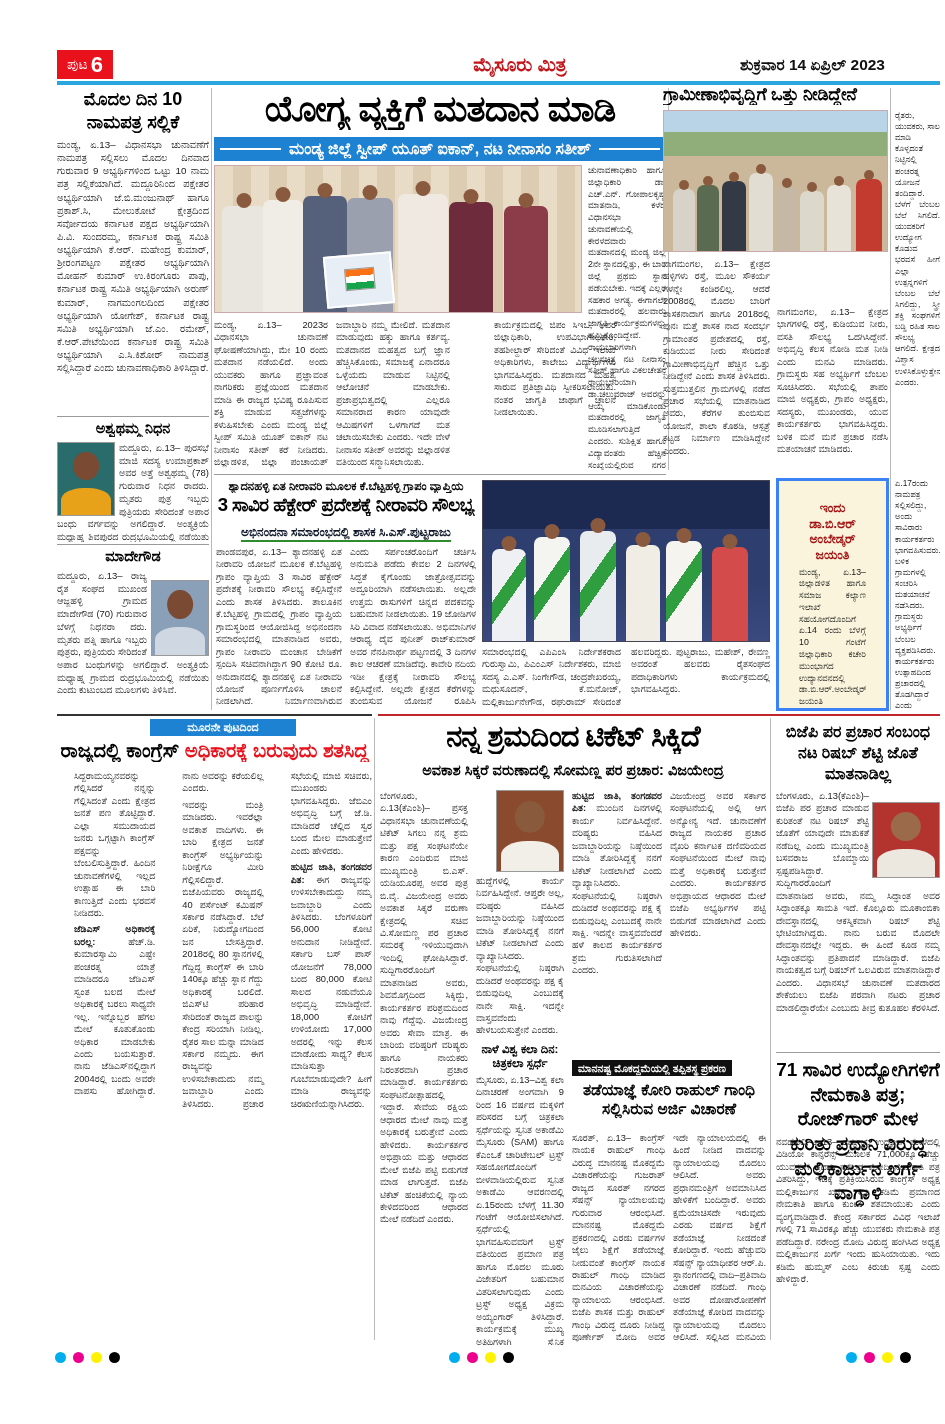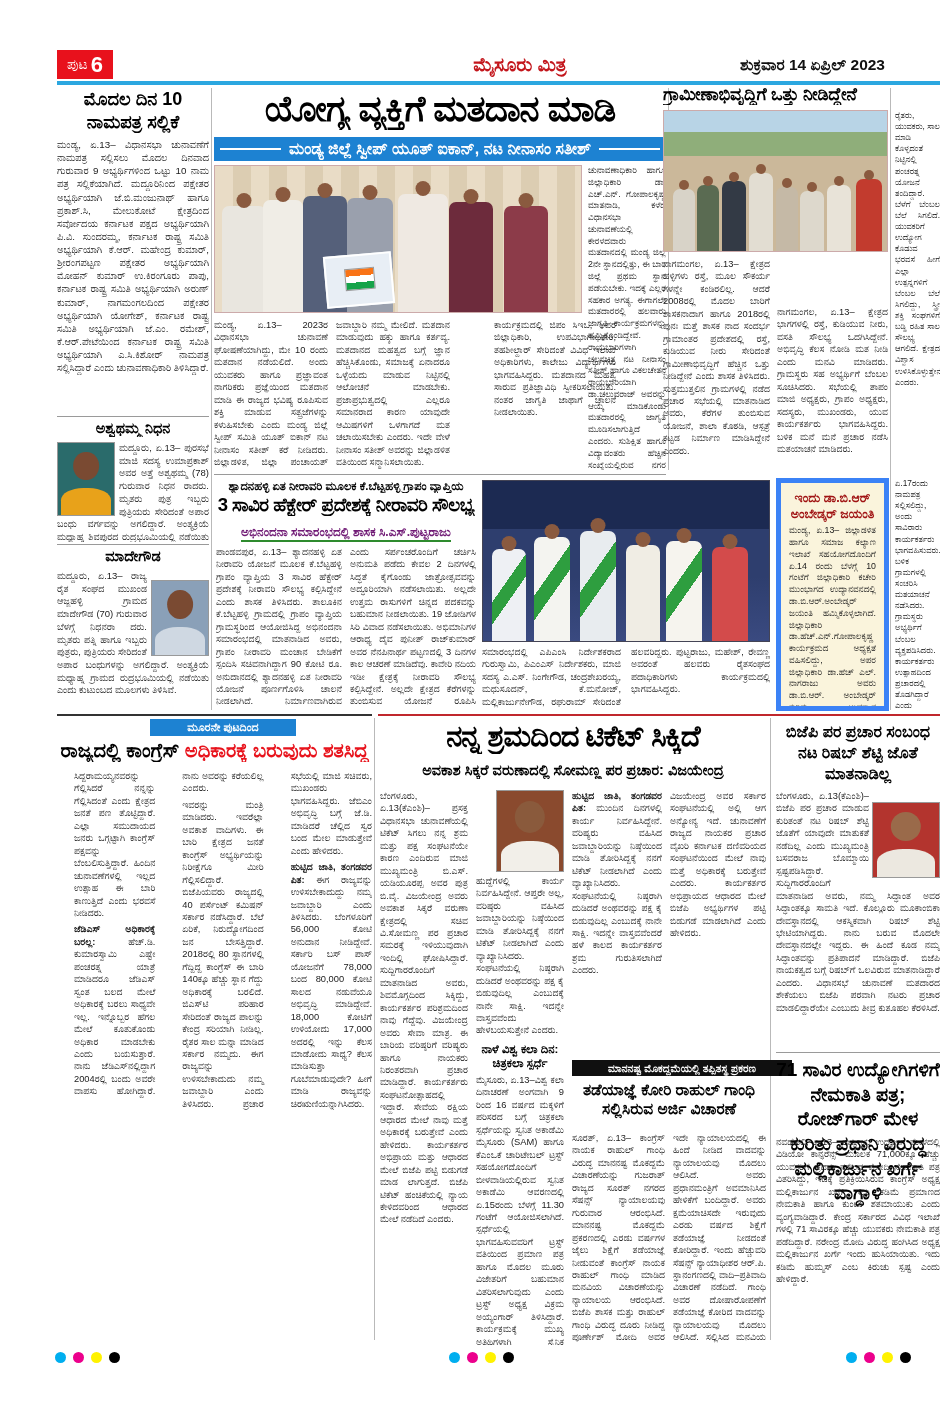--- a/index.html
+++ b/index.html
@@ -121,35 +121,35 @@
     <i class="pe sm" style="left:86%;width:26px;height:72px;background:#c23b2e;"></i>
   </div>
   <div class="abs bodytxt" style="left:663px;top:258px;width:107px;height:212px;">ನಾಗಮಂಗಲ, ಏ.13– ಕ್ಷೇತ್ರದ ಹಳ್ಳಿಗಳು ರಸ್ತೆ, ಮೂಲ ಸೌಕರ್ಯ ಗಳನ್ನೇ ಕಂಡಿರಲಿಲ್ಲ. ಆದರೆ 2008ರಲ್ಲಿ ಮೊದಲ ಬಾರಿಗೆ ಶಾಸಕನಾದಾಗ ಹಾಗೂ 2018ರಲ್ಲಿ ಪುನಃ ಮತ್ತೆ ಶಾಸಕ ನಾದ ಸಂದರ್ಭ ಗ್ರಾಮಾಂತರ ಪ್ರದೇಶದಲ್ಲಿ ರಸ್ತೆ, ಕುಡಿಯುವ ನೀರು ಸೇರಿದಂತೆ ಗ್ರಾಮೀಣಾಭಿವೃದ್ಧಿಗೆ ಹೆಚ್ಚಿನ ಒತ್ತು ನೀಡಿದ್ದೇನೆ ಎಂದು ಶಾಸಕ ತಿಳಿಸಿದರು. ಸುತ್ತಮುತ್ತಲಿನ ಗ್ರಾಮಗಳಲ್ಲಿ ನಡೆದ ಪ್ರಚಾರ ಸಭೆಯಲ್ಲಿ ಮಾತನಾಡಿದ ಅವರು, ಕೆರೆಗಳ ತುಂಬಿಸುವ ಯೋಜನೆ, ಶಾಲಾ ಕೊಠಡಿ, ಆಸ್ಪತ್ರೆ ಕಟ್ಟಡ ನಿರ್ಮಾಣ ಮಾಡಿಸಿದ್ದೇನೆ ಎಂದರು.</div>
   <div class="abs bodytxt" style="left:777px;top:258px;width:111px;height:212px;margin-top:48px;">ನಾಗಮಂಗಲ, ಏ.13– ಕ್ಷೇತ್ರದ ಭಾಗಗಳಲ್ಲಿ ರಸ್ತೆ, ಕುಡಿಯುವ ನೀರು, ವಸತಿ ಸೌಲಭ್ಯ ಒದಗಿಸಿದ್ದೇನೆ. ಅಭಿವೃದ್ಧಿ ಕೆಲಸ ನೋಡಿ ಮತ ನೀಡಿ ಎಂದು ಮನವಿ ಮಾಡಿದರು. ಗ್ರಾಮಸ್ಥರು ಸಹ ಅಭ್ಯರ್ಥಿಗೆ ಬೆಂಬಲ ಸೂಚಿಸಿದರು. ಸಭೆಯಲ್ಲಿ ತಾಪಂ ಮಾಜಿ ಅಧ್ಯಕ್ಷರು, ಗ್ರಾಪಂ ಅಧ್ಯಕ್ಷರು, ಸದಸ್ಯರು, ಮುಖಂಡರು, ಯುವ ಕಾರ್ಯಕರ್ತರು ಭಾಗವಹಿಸಿದ್ದರು. ಬಳಿಕ ಮನೆ ಮನೆ ಪ್ರಚಾರ ನಡೆಸಿ ಮತಯಾಚನೆ ಮಾಡಿದರು.</div>
   <div class="abs bodytxt" style="left:895px;top:110px;width:45px;height:360px;font-size:8.3px;">ರೈತರು, ಯುವಕರು, ಸಾಲ ಮಾಡಿ ಕೊಳ್ಳದಂತೆ ನಿಟ್ಟಿನಲ್ಲಿ ಪಂಚರತ್ನ ಯೋಜನೆ ತಂದಿದ್ದಾರೆ. ಬೆಳೆಗೆ ಬೆಂಬಲ ಬೆಲೆ ಸಿಗಲಿದೆ. ಯುವಕರಿಗೆ ಉದ್ಯೋಗ ಕೊಡುವ ಭರವಸೆ ಹೀಗೆ ಎಲ್ಲಾ ಉತ್ಪನ್ನಗಳಿಗೆ ಬೆಂಬಲ ಬೆಲೆ ಸಿಗಲಿದ್ದು, ಸ್ತ್ರೀ ಶಕ್ತಿ ಸಂಘಗಳಿಗೆ ಬಡ್ಡಿ ರಹಿತ ಸಾಲ ಸೌಲಭ್ಯ ಆಗಲಿದೆ. ಕ್ಷೇತ್ರದ ವಿಶ್ವಾಸ ಉಳಿಸಿಕೊಳ್ಳುತ್ತೇನೆ ಎಂದರು.</div>
   <div class="abs bodytxt" style="left:895px;top:478px;width:45px;height:232px;font-size:8.3px;">ಏ.17ರಂದು ನಾಮಪತ್ರ ಸಲ್ಲಿಸಲಿದ್ದು, ಅಂದು ಸಾವಿರಾರು ಕಾರ್ಯಕರ್ತರು ಭಾಗವಹಿಸುವರು. ಬಳಿಕ ಗ್ರಾಮಗಳಲ್ಲಿ ಸಂಚರಿಸಿ ಮತಯಾಚನೆ ನಡೆಸಿದರು. ಗ್ರಾಮಸ್ಥರು ಅಭ್ಯರ್ಥಿಗೆ ಬೆಂಬಲ ವ್ಯಕ್ತಪಡಿಸಿದರು. ಕಾರ್ಯಕರ್ತರು ಉತ್ಸಾಹದಿಂದ ಪ್ರಚಾರದಲ್ಲಿ ತೊಡಗಿದ್ದಾರೆ ಎಂದು ಮುಖಂಡರು ತಿಳಿಸಿದರು.</div>
 
   <div class="abs hl center" style="left:216px;top:480px;width:260px;font-size:11.5px;">ಶ್ಯಾದನಹಳ್ಳಿ ಏತ ನೀರಾವರಿ ಮೂಲಕ ಕೆ.ಬೆಟ್ಟಹಳ್ಳಿ ಗ್ರಾಪಂ ವ್ಯಾಪ್ತಿಯ</div>
   <div class="abs hl center" style="left:216px;top:494px;width:260px;font-size:18.5px;letter-spacing:-0.5px;white-space:nowrap;">3 ಸಾವಿರ ಹೆಕ್ಟೇರ್ ಪ್ರದೇಶಕ್ಕೆ ನೀರಾವರಿ ಸೌಲಭ್ಯ</div>
   <div class="abs center" style="left:216px;top:522px;width:260px;">
-    <span style="display:inline-block;font-weight:bold;font-size:12px;color:#701a75;border-bottom:2px solid #2e8b2e;padding-bottom:1px;">ಅಭಿನಂದನಾ ಸಮಾರಂಭದಲ್ಲಿ ಶಾಸಕ ಸಿ.ಎಸ್.ಪುಟ್ಟರಾಜು</span>
+    <span style="display:inline-block;font-weight:bold;font-size:12px;color:#0f172a;border-bottom:2px solid #2e8b2e;padding-bottom:1px;">ಅಭಿನಂದನಾ ಸಮಾರಂಭದಲ್ಲಿ ಶಾಸಕ ಸಿ.ಎಸ್.ಪುಟ್ಟರಾಜು</span>
   </div>
   <div class="abs bodytxt" style="left:216px;top:546px;width:126px;height:164px;">ಪಾಂಡವಪುರ, ಏ.13– ಶ್ಯಾದನಹಳ್ಳಿ ಏತ ನೀರಾವರಿ ಯೋಜನೆ ಮೂಲಕ ಕೆ.ಬೆಟ್ಟಹಳ್ಳಿ ಗ್ರಾಪಂ ವ್ಯಾಪ್ತಿಯ 3 ಸಾವಿರ ಹೆಕ್ಟೇರ್ ಪ್ರದೇಶಕ್ಕೆ ನೀರಾವರಿ ಸೌಲಭ್ಯ ಕಲ್ಪಿಸಿದ್ದೇನೆ ಎಂದು ಶಾಸಕ ತಿಳಿಸಿದರು. ತಾಲೂಕಿನ ಕೆ.ಬೆಟ್ಟಹಳ್ಳಿ ಗ್ರಾಮದಲ್ಲಿ ಗ್ರಾಪಂ ವ್ಯಾಪ್ತಿಯ ಗ್ರಾಮಸ್ಥರಿಂದ ಆಯೋಜಿಸಿದ್ದ ಅಭಿನಂದನಾ ಸಮಾರಂಭದಲ್ಲಿ ಮಾತನಾಡಿದ ಅವರು, ಗ್ರಾಪಂ ನೀರಾವರಿ ಮಂಚಾನ ಬೇಡಿಕೆಗೆ ಸ್ಪಂದಿಸಿ ಸಚಿವನಾಗಿದ್ದಾಗ 90 ಕೋಟಿ ರೂ. ಅನುದಾನದಲ್ಲಿ ಶ್ಯಾದನಹಳ್ಳಿ ಏತ ನೀರಾವರಿ ಯೋಜನೆ ಪೂರ್ಣಗೊಳಿಸಿ ಚಾಲನೆ ನೀಡಲಾಗಿದೆ. ನಿರ್ಮಾಣವಾಗಿರುವ ಚೆಕ್‌ಡ್ಯಾಂಗಳಲ್ಲಿ ಮಿನಿ ಕಿಲೆಡ್ ಮಾದರಿ ಕಾಮಗಾರಿ ನಡೆದಿದೆ ಎಂದರು.</div>
   <div class="abs bodytxt" style="left:350px;top:546px;width:126px;height:164px;">ಎಂದು ಸರ್ಪಂಚರೊಂದಿಗೆ ಚರ್ಚಿಸಿ ಅನುಮತಿ ಪಡೆದು ಕೇವಲ 2 ದಿನಗಳಲ್ಲಿ ಸಿದ್ಧತೆ ಕೈಗೊಂಡು ಜಾತ್ರೋತ್ಸವವನ್ನು ಅದ್ಧೂರಿಯಾಗಿ ನಡೆಸಲಾಯಿತು. ಅಲ್ಲದೇ ಉತ್ತಮ ರಾಸುಗಳಿಗೆ ಚಿನ್ನದ ಪದಕವನ್ನು ಬಹುಮಾನ ನೀಡಲಾಯಿತು. 19 ಜೋಡಿಗಳ ಸಿರಿ ವಿವಾದ ನಡೆಸಲಾಯಿತು. ಅಭಿಮಾನಿಗಳ ಆರಾಧ್ಯ ದೈವ ಪುನೀತ್ ರಾಜ್‌ಕುಮಾರ್ ಅವರ ನೆನಪಿನಾರ್ಥ ಪಟ್ಟಣದಲ್ಲಿ 3 ದಿನಗಳ ಕಾಲ ಆಚರಣೆ ಮಾಡಿದೆವು. ಕಾವೇರಿ ನದಿಯ ಇಡೀ ಕ್ಷೇತ್ರಕ್ಕೆ ನೀರಾವರಿ ಸೌಲಭ್ಯ ಕಲ್ಪಿಸಿದ್ದೇನೆ. ಅಲ್ಲದೇ ಕ್ಷೇತ್ರದ ಕೆರೆಗಳನ್ನು ತುಂಬಿಸುವ ಯೋಜನೆ ರೂಪಿಸಿ ಅಭಿವೃದ್ಧಿಪಡಿಸಿದ್ದೇನೆ ಎಂದರು.</div>
   <div class="photo" style="left:482px;top:480px;width:288px;height:162px;background:linear-gradient(180deg,#1c2a52 0 30%,#2e3e6e 30% 60%,#3a4a80 100%);border-color:#445;">
     <i class="pe g" style="left:3%;width:34px;height:92px;background:#eef0f4;"></i>
     <i class="pe g" style="left:18%;width:36px;height:104px;background:#f4f4f0;"></i>
     <i class="pe g" style="left:34%;width:36px;height:110px;background:#e8ecef;"></i>
     <i class="pe" style="left:50%;width:34px;height:96px;background:#f0ede4;"></i>
     <i class="pe g" style="left:64%;width:36px;height:100px;background:#f6f4ee;"></i>
     <i class="pe" style="left:80%;width:36px;height:94px;background:#d34b4b;"></i>
   </div>
   <div class="abs bodytxt" style="left:482px;top:646px;width:288px;height:64px;column-count:2;column-gap:10px;">ಸಮಾರಂಭದಲ್ಲಿ ಎಪಿಎಂಸಿ ನಿರ್ದೇಶಕರಾದ ಗುರುಸ್ವಾಮಿ, ಪಿಎಂಎಸ್ ನಿರ್ದೇಶಕರು, ಮಾಜಿ ಸದಸ್ಯ ಎ.ಎಸ್. ನಿಂಗೇಗೌಡ, ಚಂದ್ರಶೇಖರಯ್ಯ, ಮಧುಸೂದನ್, ಕೆ.ಮನೋಜ್, ಮಲ್ಲಿಕಾರ್ಜುನೇಗೌಡ, ರಘುರಾಮ್ ಸೇರಿದಂತೆ ಹಲವರಿದ್ದರು. ಪುಟ್ಟರಾಜು, ಮಹೇಶ್, ರೇವಣ್ಣ ಅವರಂತೆ ಹಲವರು ರೈತಸಂಘದ ಪದಾಧಿಕಾರಿಗಳು ಕಾರ್ಯಕ್ರಮದಲ್ಲಿ ಭಾಗವಹಿಸಿದ್ದರು.</div>
 
-  <div class="abs" style="left:776px;top:478px;width:113px;height:233px;background:#faf4dc;border:5px solid #3b82f6;box-sizing:border-box;padding:8px;overflow:hidden;">
+  <div class="abs" style="left:776px;top:478px;width:113px;height:233px;background:#faf4dc;border:3px solid #3b82f6;box-sizing:border-box;padding:20px;overflow:hidden;">
     <div class="hl center" style="font-size:12.5px;color:#a01313;line-height:1.25;margin-bottom:3px;">ಇಂದು ಡಾ.ಬಿ.ಆರ್ ಅಂಬೇಡ್ಕರ್ ಜಯಂತಿ</div>
     <div class="bodytxt" style="font-size:8.8px;">ಮಂಡ್ಯ, ಏ.13– ಜಿಲ್ಲಾಡಳಿತ ಹಾಗೂ ಸಮಾಜ ಕಲ್ಯಾಣ ಇಲಾಖೆ ಸಹಯೋಗದೊಂದಿಗೆ ಏ.14 ರಂದು ಬೆಳಗ್ಗೆ 10 ಗಂಟೆಗೆ ಜಿಲ್ಲಾಧಿಕಾರಿ ಕಚೇರಿ ಮುಂಭಾಗದ ಉದ್ಯಾನವನದಲ್ಲಿ ಡಾ.ಬಿ.ಆರ್.ಅಂಬೇಡ್ಕರ್ ಜಯಂತಿ ಹಮ್ಮಿಕೊಳ್ಳಲಾಗಿದೆ. ಜಿಲ್ಲಾಧಿಕಾರಿ ಡಾ.ಹೆಚ್.ಎನ್.ಗೋಪಾಲಕೃಷ್ಣ ಕಾರ್ಯಕ್ರಮದ ಅಧ್ಯಕ್ಷತೆ ವಹಿಸಲಿದ್ದು, ಅಪರ ಜಿಲ್ಲಾಧಿಕಾರಿ ಡಾ.ಹೆಚ್ ಎಲ್. ನಾಗರಾಜು ಅವರು ಡಾ.ಬಿ.ಆರ್. ಅಂಬೇಡ್ಕರ್ ಕುರಿತು ಉಪನ್ಯಾಸ ನೀಡಲಿದ್ದಾರೆ. ಕಾರ್ಯಕ್ರಮದಲ್ಲಿ ಜಿಲ್ಲಾ ಪೊಲೀಸ್ ವರಿಷ್ಠಾಧಿಕಾರಿ ಎನ್. ಯತೀಶ್ ಸೇರಿದಂತೆ ಎಲ್ಲಾ ಸರ್ಕಾರಿ ಅಧಿಕಾರಿಗಳು ಭಾಗವಹಿಸಲಿದ್ದಾರೆ ಎಂದು ಪ್ರಕಟಣೆ ತಿಳಿಸಿದೆ.</div>
   </div>
 
   <div class="abs kickerband" style="left:150px;top:719px;width:146px;height:17px;font-size:11px;line-height:17px;">ಮೂರನೇ ಪುಟದಿಂದ</div>
   <div class="abs hl center" style="left:57px;top:739px;width:315px;font-size:19.5px;white-space:nowrap;">
     <span>ರಾಜ್ಯದಲ್ಲಿ ಕಾಂಗ್ರೆಸ್ </span><span style="color:#e8131c;">ಅಧಿಕಾರಕ್ಕೆ ಬರುವುದು ಶತಸಿದ್ಧ</span>
   </div>
   <div class="abs bodytxt" style="left:57px;top:770px;width:315px;height:575px;column-count:3;column-gap:10px;">
     <p><span>ಸಿದ್ದರಾಮಯ್ಯನವರನ್ನು ಗೆಲ್ಲಿಸಿದರೆ ನನ್ನನ್ನು ಗೆಲ್ಲಿಸಿದಂತೆ ಎಂದು ಕ್ಷೇತ್ರದ ಜನತೆ ಪಣ ತೊಟ್ಟಿದ್ದಾರೆ. ಎಲ್ಲಾ ಸಮುದಾಯದ ಜನರು ಒಗ್ಗಟ್ಟಾಗಿ ಕಾಂಗ್ರೆಸ್ ಪಕ್ಷವನ್ನು ಬೆಂಬಲಿಸುತ್ತಿದ್ದಾರೆ. ಹಿಂದಿನ ಚುನಾವಣೆಗಳಲ್ಲಿ ಇಲ್ಲದ ಉತ್ಸಾಹ ಈ ಬಾರಿ ಕಾಣುತ್ತಿದೆ ಎಂದು ಭರವಸೆ ನೀಡಿದರು.</span></p>
@@ -169,21 +169,21 @@
     <span>ಹುದ್ದೆಗಳಲ್ಲಿ ಕಾರ್ಯ ನಿರ್ವಹಿಸಿದ್ದೇನೆ. ಆಪ್ತರೇ ಅಲ್ಲ, ವರಿಷ್ಠರು ವಹಿಸಿದ ಜವಾಬ್ದಾರಿಯನ್ನು ನಿಷ್ಠೆಯಿಂದ ಮಾಡಿ ತೋರಿಸಿದ್ದಕ್ಕೆ ನನಗೆ ಟಿಕೆಟ್ ನೀಡಲಾಗಿದೆ ಎಂದು ವ್ಯಾಖ್ಯಾನಿಸಿದರು. ಸಂಘಟನೆಯಲ್ಲಿ ನಿಷ್ಠರಾಗಿ ದುಡಿದರೆ ಅಂಥವರನ್ನು ಪಕ್ಷ ಕೈ ಬಿಡುವುದಿಲ್ಲ ಎಂಬುದಕ್ಕೆ ನಾನೇ ಸಾಕ್ಷಿ. ಇದನ್ನೇ ವಾಸ್ತವವೆಂದು ಹೇಳಬಯಸುತ್ತೇನೆ ಎಂದರು.</span>
   </div>
   <div class="abs bodytxt" style="left:572px;top:790px;width:90px;height:266px;">
     <strong>ಹುಟ್ಟಿದ ಜಾತಿ, ತಂಗಡವರ ಪಿತ:</strong> <span>ಮುಂದಿನ ದಿನಗಳಲ್ಲಿ ಕಾರ್ಯ ನಿರ್ವಹಿಸಿದ್ದೇನೆ. ವರಿಷ್ಯರು ವಹಿಸಿದ ಜವಾಬ್ದಾರಿಯನ್ನು ನಿಷ್ಠೆಯಿಂದ ಮಾಡಿ ತೋರಿಸಿದ್ದಕ್ಕೆ ನನಗೆ ಟಿಕೆಟ್ ನೀಡಲಾಗಿದೆ ಎಂದು ವ್ಯಾಖ್ಯಾನಿಸಿದರು. ಸಂಘಟನೆಯಲ್ಲಿ ನಿಷ್ಠರಾಗಿ ದುಡಿದರೆ ಅಂಥವರನ್ನು ಪಕ್ಷ ಕೈ ಬಿಡುವುದಿಲ್ಲ ಎಂಬುದಕ್ಕೆ ನಾನೇ ಸಾಕ್ಷಿ. ಇದನ್ನೇ ವಾಸ್ತವವೆಂದರೆ ಹಳೆ ಕಾಲದ ಕಾರ್ಯಕರ್ತರ ಶ್ರಮ ಗುರುತಿಸಲಾಗಿದೆ ಎಂದರು.</span>
   </div>
   <div class="abs bodytxt" style="left:670px;top:790px;width:96px;height:266px;">ವಿಜಯೇಂದ್ರ ಅವರ ಸರ್ಕಾರ ಸಂಘಟನೆಯಲ್ಲಿ ಅಲ್ಲಿ ಆಗ ಅನ್ಯೋನ್ಯ ಇದೆ. ಚುನಾವಣೆಗೆ ರಾಜ್ಯದ ನಾಯಕರ ಪ್ರಚಾರ ವೈಖರಿ ಕರ್ನಾಟಕ ದಣಿವರಿಯದ ಸಂಘಟನೆಯಿಂದ ಮೇಲೆ ನಾವು ಮತ್ತೆ ಅಧಿಕಾರಕ್ಕೆ ಬರುತ್ತೇವೆ ಎಂದರು. ಕಾರ್ಯಕರ್ತರ ಅಭಿಪ್ರಾಯದ ಆಧಾರದ ಮೇಲೆ ಬಿಜೆಪಿ ಅಭ್ಯರ್ಥಿಗಳ ಪಟ್ಟಿ ಬಿಡುಗಡೆ ಮಾಡಲಾಗಿದೆ ಎಂದು ಹೇಳಿದರು.</div>
 
   <div class="abs hl center" style="left:476px;top:1042px;width:88px;font-size:11.5px;line-height:1.25;">ನಾಳೆ ವಿಶ್ವ ಕಲಾ ದಿನ: ಚಿತ್ರಕಲಾ ಸ್ಪರ್ಧೆ</div>
   <div class="abs bodytxt" style="left:476px;top:1074px;width:88px;height:271px;">ಮೈಸೂರು, ಏ.13–ವಿಶ್ವ ಕಲಾ ದಿನಾಚರಣೆ ಅಂಗವಾಗಿ 9 ರಿಂದ 16 ವರ್ಷದ ಮಕ್ಕಳಿಗೆ ಪರಿಸರದ ಬಗ್ಗೆ ಚಿತ್ರಕಲಾ ಸ್ಪರ್ಧೆಯನ್ನು ಸ್ವನಿತ ಅಕಾಡೆಮಿ ಮೈಸೂರು (SAM) ಹಾಗೂ ಕೆಎಂಒಕೆ ಚಾರಿಟೇಬಲ್ ಟ್ರಸ್ಟ್ ಸಹಯೋಗದೊಂದಿಗೆ ಬೀಳವಾಡಿಯಲ್ಲಿರುವ ಸ್ವನಿತ ಅಕಾಡೆಮಿ ಆವರಣದಲ್ಲಿ ಏ.15ರಂದು ಬೆಳಗ್ಗೆ 11.30 ಗಂಟೆಗೆ ಆಯೋಜಿಸಲಾಗಿದೆ. ಸ್ಪರ್ಧೆಯಲ್ಲಿ ಭಾಗವಹಿಸುವವರಿಗೆ ಟ್ರಸ್ಟ್ ವತಿಯಿಂದ ಪ್ರಮಾಣ ಪತ್ರ ಹಾಗೂ ಮೊದಲ ಮೂರು ವಿಜೇತರಿಗೆ ಬಹುಮಾನ ವಿತರಿಸಲಾಗುವುದು ಎಂದು ಟ್ರಸ್ಟ್ ಅಧ್ಯಕ್ಷ ವಿಕ್ರಮ ಅಯ್ಯಂಗಾರ್ ತಿಳಿಸಿದ್ದಾರೆ. ಕಾರ್ಯಕ್ರಮಕ್ಕೆ ಮುಖ್ಯ ಅತಿಥಿಗಳಾಗಿ ಸೈನಿಕ ಅಕಾಡೆಮಿ, ಮೈಸೂರಿನ ಸಂಸ್ಥಾಪಕರು ಹಾಗೂ ನಿವೃತ್ತ ಕಮಾಂಡೆಂಟ್ ಶ್ರೀಧರ್ ಸಿ.ಎಂ, ಕರ್ನಾಟಕ ರಾಜ್ಯ ಮುಕ್ತ ವಿಶ್ವವಿದ್ಯಾಲಯದ ಅರ್ಥಶಾಸ್ತ್ರ ವಿಭಾಗದ ಪ್ರಾಧ್ಯಾಪಕರಾದ ಡಾಕ್ಟರ್ ಆರ್.ಎಚ್. ಪವಿತ್ರ, ಮನೋರೋಗ ಶಾಸ್ತ್ರ ಡಾ. ರೇಖಾ ಮನ ಶಾಂತಿ, ಜೀವಮಾರ ದಿಕ್ ನಿಧಿ ಕೇಂದ್ರದ ನಿರ್ದೇಶಕ ಗಿರೀಶ್ ಭಾಗವಹಿಸುವರು. ಹೆಚ್ಚಿನ ಮಾಹಿತಿಗೆ 9880752727 ಸಂಪರ್ಕಿಸಿ.</div>
 
-  <div class="abs blackband" style="left:572px;top:1060px;width:220px;height:16px;font-size:10.5px;line-height:16px;">ಮಾನನಷ್ಟ ಮೊಕದ್ದಮೆಯಲ್ಲಿ ತಪ್ಪಿತಸ್ಥ ಪ್ರಕರಣ</div>
+  <div class="abs blackband" style="left:572px;top:1060px;width:160px;height:16px;font-size:10.5px;line-height:16px;">ಮಾನನಷ್ಟ ಮೊಕದ್ದಮೆಯಲ್ಲಿ ತಪ್ಪಿತಸ್ಥ ಪ್ರಕರಣ</div>
   <div class="abs hl center" style="left:572px;top:1080px;width:194px;font-size:15.5px;line-height:1.25;">ತಡೆಯಾಜ್ಞೆ ಕೋರಿ ರಾಹುಲ್ ಗಾಂಧಿ ಸಲ್ಲಿಸಿರುವ ಅರ್ಜಿ ವಿಚಾರಣೆ</div>
   <div class="abs bodytxt" style="left:572px;top:1132px;width:194px;height:213px;column-count:2;column-gap:8px;">ಸೂರತ್, ಏ.13– ಕಾಂಗ್ರೆಸ್ ನಾಯಕ ರಾಹುಲ್ ಗಾಂಧಿ ವಿರುದ್ಧ ಮಾನನಷ್ಟ ಮೊಕದ್ದಮೆ ವಿಚಾರಣೆಯನ್ನು ಗುಜರಾತ್ ರಾಜ್ಯದ ಸೂರತ್ ನಗರದ ಸೆಷನ್ಸ್ ನ್ಯಾಯಾಲಯವು ಗುರುವಾರ ಆರಂಭಿಸಿದೆ. ಮಾನನಷ್ಟ ಮೊಕದ್ದಮೆ ಪ್ರಕರಣದಲ್ಲಿ ಎರಡು ವರ್ಷಗಳ ಜೈಲು ಶಿಕ್ಷೆಗೆ ತಡೆಯಾಜ್ಞೆ ನೀಡುವಂತೆ ಕಾಂಗ್ರೆಸ್ ನಾಯಕ ರಾಹುಲ್ ಗಾಂಧಿ ಮಾಡಿದ ಮನವಿಯ ವಿಚಾರಣೆಯನ್ನು ನ್ಯಾಯಾಲಯ ಆರಂಭಿಸಿದೆ. ಬಿಜೆಪಿ ಶಾಸಕ ಮತ್ತು ರಾಹುಲ್ ಗಾಂಧಿ ವಿರುದ್ಧ ದೂರು ನೀಡಿದ್ದ ಪೂರ್ಣೇಶ್ ಮೋದಿ ಅವರ ಇದೇ ನ್ಯಾಯಾಲಯದಲ್ಲಿ ಈ ಹಿಂದೆ ನೀಡಿದ ವಾದವನ್ನು ನ್ಯಾಯಾಲಯವು ಮೊದಲು ಆಲಿಸಿದೆ. ಅವರು ಪ್ರಧಾನಮಂತ್ರಿಗೆ ಅವಮಾನಿಸಿದ ಹೇಳಿಕೆಗೆ ಬಂದಿದ್ದಾರೆ. ಅವರು ಕ್ಷಮೆಯಾಚಿಸದೇ ಇರುವುದು ಎರಡು ವರ್ಷದ ಶಿಕ್ಷೆಗೆ ತಡೆಯಾಜ್ಞೆ ನೀಡದಂತೆ ಕೋರಿದ್ದಾರೆ. ಇಂದು ಹೆಚ್ಚುವರಿ ಸೆಷನ್ಸ್ ನ್ಯಾಯಾಧೀಶರ ಆರ್.ಪಿ. ಸ್ಥಾನಂಗಣದಲ್ಲಿ ವಾದಿ–ಪ್ರತಿವಾದಿ ವಿಚಾರಣೆ ನಡೆದಿದೆ. ಗಾಂಧಿ ಅವರ ದೋಷಾರೋಪಣೆಗೆ ತಡೆಯಾಜ್ಞೆ ಕೋರಿದ ವಾದವನ್ನು ನ್ಯಾಯಾಲಯವು ಮೊದಲು ಆಲಿಸಿದೆ. ಸಲ್ಲಿಸಿದ ಮನವಿಯ ವಿರುದ್ಧ ನಾವು ನಮ್ಮ ಆಕ್ಷೇಪಣೆ ಮಂಡಿಸುತ್ತೇವೆ ಎಂದು ಪೂರ್ಣೇಶ್ ಮೋದಿ ಅವರ ಪರ ವಕೀಲರು ಹೇಳಿದ್ದಾರೆ. ಕಳೆದ ಮಾ.23 ರಂದು ಸೂರತ್‌ನ ಮ್ಯಾಜಿಸ್ಟ್ರೇಟ್ ನ್ಯಾಯಾಲಯವು ಏಪ್ರಿಲ್ 13, 2019 ರಂದು ರಾಹುಲ್ ಗಾಂಧಿ ಕರ್ನಾಟಕದ ಕೋಲಾರದಲ್ಲಿ ಮಾಡಿದ್ದ ಎಲ್ಲಾ ಕಳ್ಳರಿಗೂ ಮೋದಿ ಸಾಮಾನ್ಯ ಉಪನಾಮ ಹೇಗೆ ಎಂಬ ಹೇಳಿಕೆ ಪ್ರಕರಣದಲ್ಲಿ ಶಿಕ್ಷೆ ವಿಧಿಸಿತ್ತು.</div>
 
   <div class="abs hl center" style="left:776px;top:722px;width:164px;font-size:16px;line-height:1.3;">ಬಿಜೆಪಿ ಪರ ಪ್ರಚಾರ ಸಂಬಂಧ ನಟ ರಿಷಬ್ ಶೆಟ್ಟಿ ಜೊತೆ ಮಾತನಾಡಿಲ್ಲ</div>
   <div class="abs bodytxt" style="left:776px;top:790px;width:164px;height:258px;">
     <span class="portrait" style="float:right;width:66px;height:74px;margin:12px 0 3px 3px;background:#b3342e;">
       <i class="ph-head" style="background:#9a6a4a;"></i>
         <i class="ph-shirt" style="background:#ece8e0;"></i>
     </span>
     <span>ಬೆಂಗಳೂರು, ಏ.13(ಕೆಎಂಶಿ)–ಬಿಜೆಪಿ ಪರ ಪ್ರಚಾರ ಮಾಡುವ ಕುರಿತಂತೆ ನಟ ರಿಷಬ್ ಶೆಟ್ಟಿ ಜೊತೆಗೆ ಯಾವುದೇ ಮಾತುಕತೆ ನಡೆದಿಲ್ಲ ಎಂದು ಮುಖ್ಯಮಂತ್ರಿ ಬಸವರಾಜ ಬೊಮ್ಮಾಯಿ ಸ್ಪಷ್ಟಪಡಿಸಿದ್ದಾರೆ. ಸುದ್ದಿಗಾರರೊಂದಿಗೆ ಮಾತನಾಡಿದ ಅವರು, ನಮ್ಮ ಸಿದ್ಧಾಂತ ಅವರ ಸಿದ್ಧಾಂತಕ್ಕೂ ಸಾಮತಿ ಇದೆ. ಕೊಲ್ಲೂರು ಮೂಕಾಂಬಿಕಾ ದೇವಸ್ಥಾನದಲ್ಲಿ ಆಕಸ್ಮಿಕವಾಗಿ ರಿಷಬ್ ಶೆಟ್ಟಿ ಭೇಟಿಯಾಗಿದ್ದರು. ನಾನು ಬರುವ ಮೊದಲೇ ದೇವಸ್ಥಾನದಲ್ಲೇ ಇದ್ದರು. ಈ ಹಿಂದೆ ಕೂಡ ನಮ್ಮ ಸಿದ್ಧಾಂತವನ್ನು ಪ್ರತಿಪಾದನೆ ಮಾಡಿದ್ದಾರೆ. ಬಿಜೆಪಿ ನಾಯಕತ್ವದ ಬಗ್ಗೆ ರಿಷಬ್‌ಗೆ ಒಲವಿರುವ ಮಾತನಾಡಿದ್ದಾರೆ ಎಂದರು. ವಿಧಾನಸಭೆ ಚುನಾವಣೆ ಮತದಾರದ ಶೇಕೆಯಲು ಬಿಜೆಪಿ ಪರವಾಗಿ ನಟರು ಪ್ರಚಾರ ಮಾಡಲಿದ್ದಾರೆಯೇ ಎಂಬುದು ತೀವ್ರ ಕುತೂಹಲ ಕೆರಳಿಸಿದೆ.</span>

